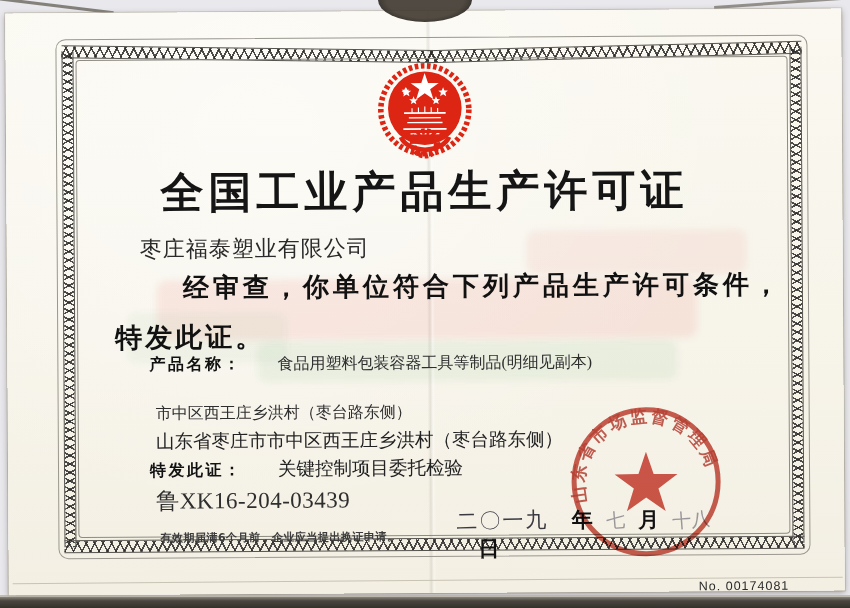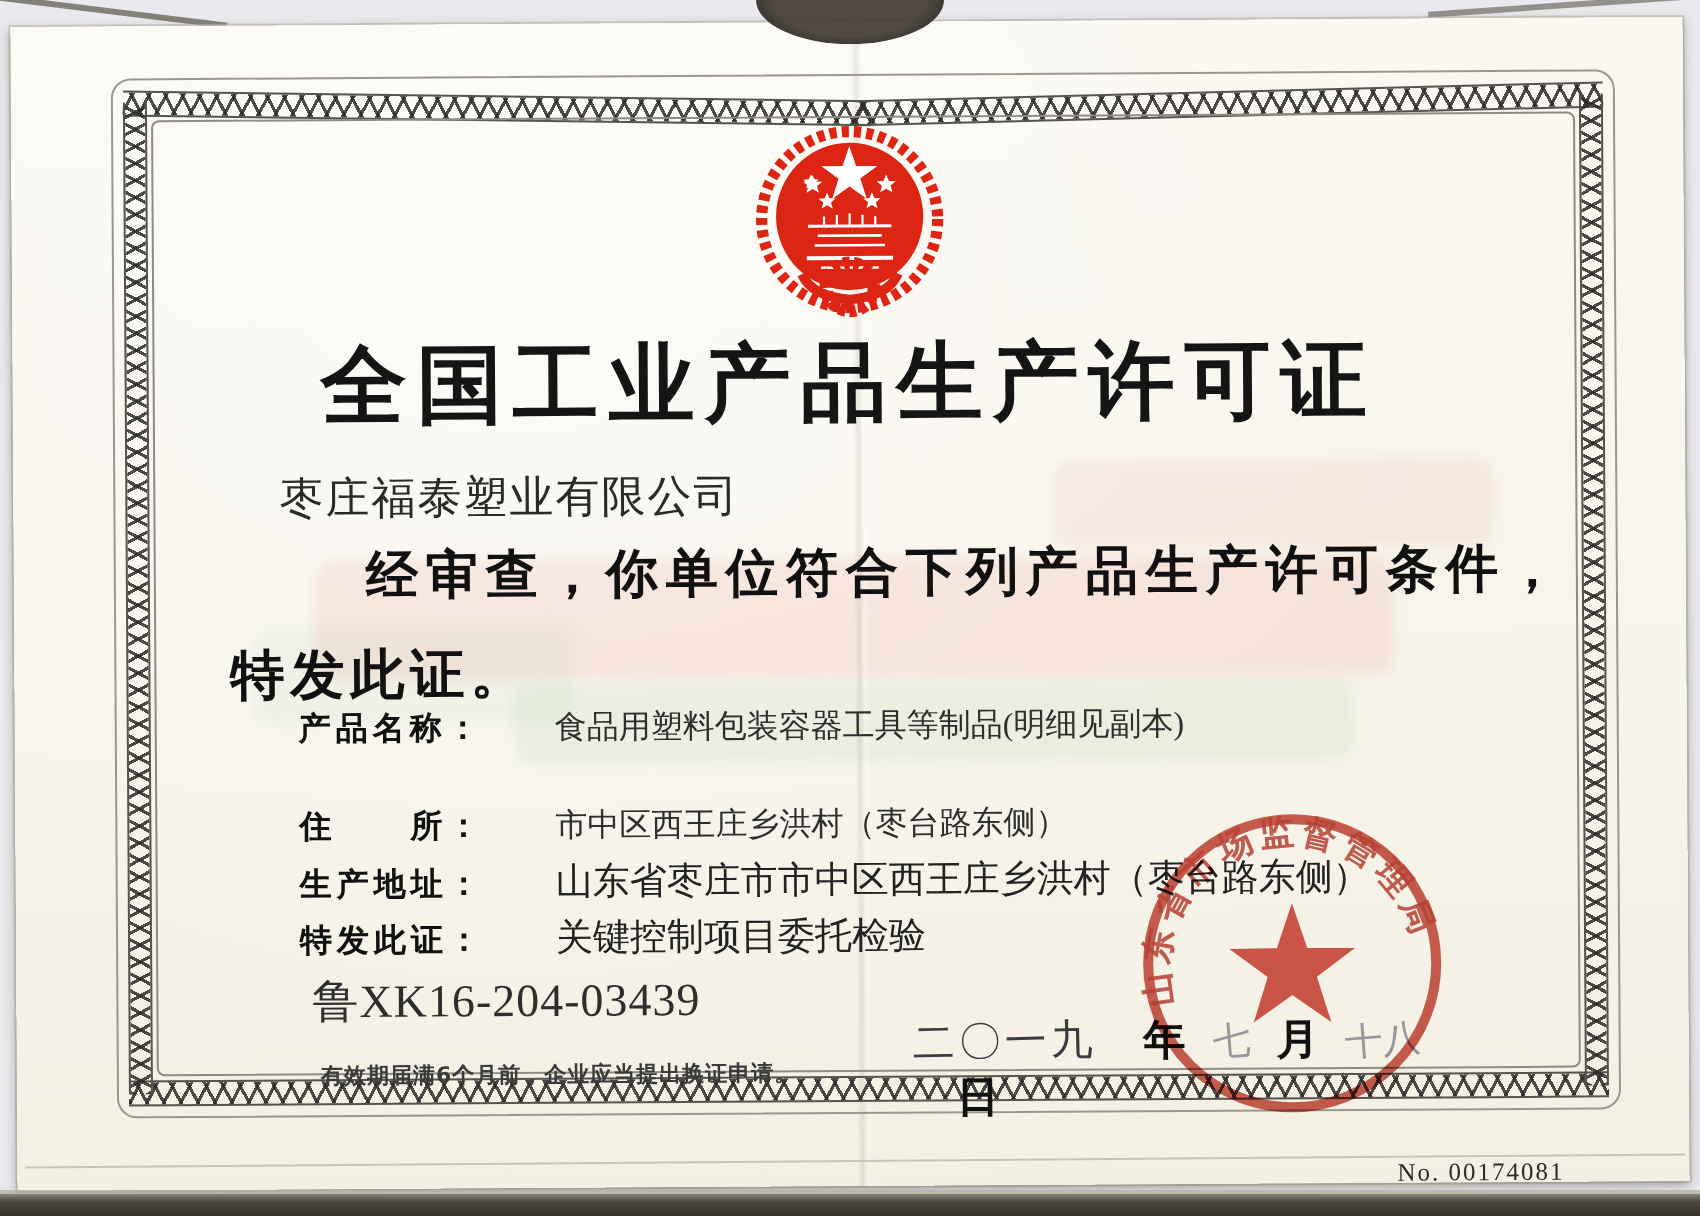--- a/index.html
+++ b/index.html
@@ -130,21 +130,21 @@
   .d-hand { font-weight:normal; color:rgba(60,60,75,.5); transform:rotate(-4deg); margin:0 4px; font-size:19px; }
   .d-day-unit { margin-left:22px; }
 
   .note {
     position:absolute; left:152px; top:518px;
     font-family:"DejaVu Sans","Liberation Sans",sans-serif;
     font-weight:bold; font-size:11px; color:#3b3b3b; letter-spacing:.5px;
   }
   .serial {
     position:absolute; left:690px; top:570px;
-    font-family:Liberation Serif, serif;
+    font-family:Liberation Sans, sans-serif;
     font-size:12.5px; color:#2b2b2b; letter-spacing:1px;
   }
 
   .seal { position:absolute; left:558px; top:392px; width:160px; height:160px; z-index:4;
           mix-blend-mode:multiply; opacity:.93; }
 </style>
 </head>
 <body>
 
 <div class="scene">
@@ -205,25 +205,23 @@
         <span class="l1">经审查，你单位符合下列产品生产许可条件，</span>
         <span class="l2">特发此证。</span>
       </div>
 
       <div class="fields">
         <div class="frow first">
           <span class="flabel">产品名称：</span>
           <span class="fvalue">食品用塑料包装容器工具等制品(明细见副本)</span>
         </div>
         <div class="frow">
-          <span class="flabel">住　　所：</span>
           <span class="fvalue">市中区西王庄乡洪村（枣台路东侧）</span>
         </div>
         <div class="frow">
-          <span class="flabel">生产地址：</span>
           <span class="fvalue lg">山东省枣庄市市中区西王庄乡洪村（枣台路东侧）</span>
         </div>
         <div class="frow">
           <span class="flabel">特发此证：</span>
           <span class="fvalue lg">关键控制项目委托检验</span>
         </div>
         <div class="frow">
           <span class="fvalue mono">鲁XK16-204-03439</span>
         </div>
         <div class="frow">

